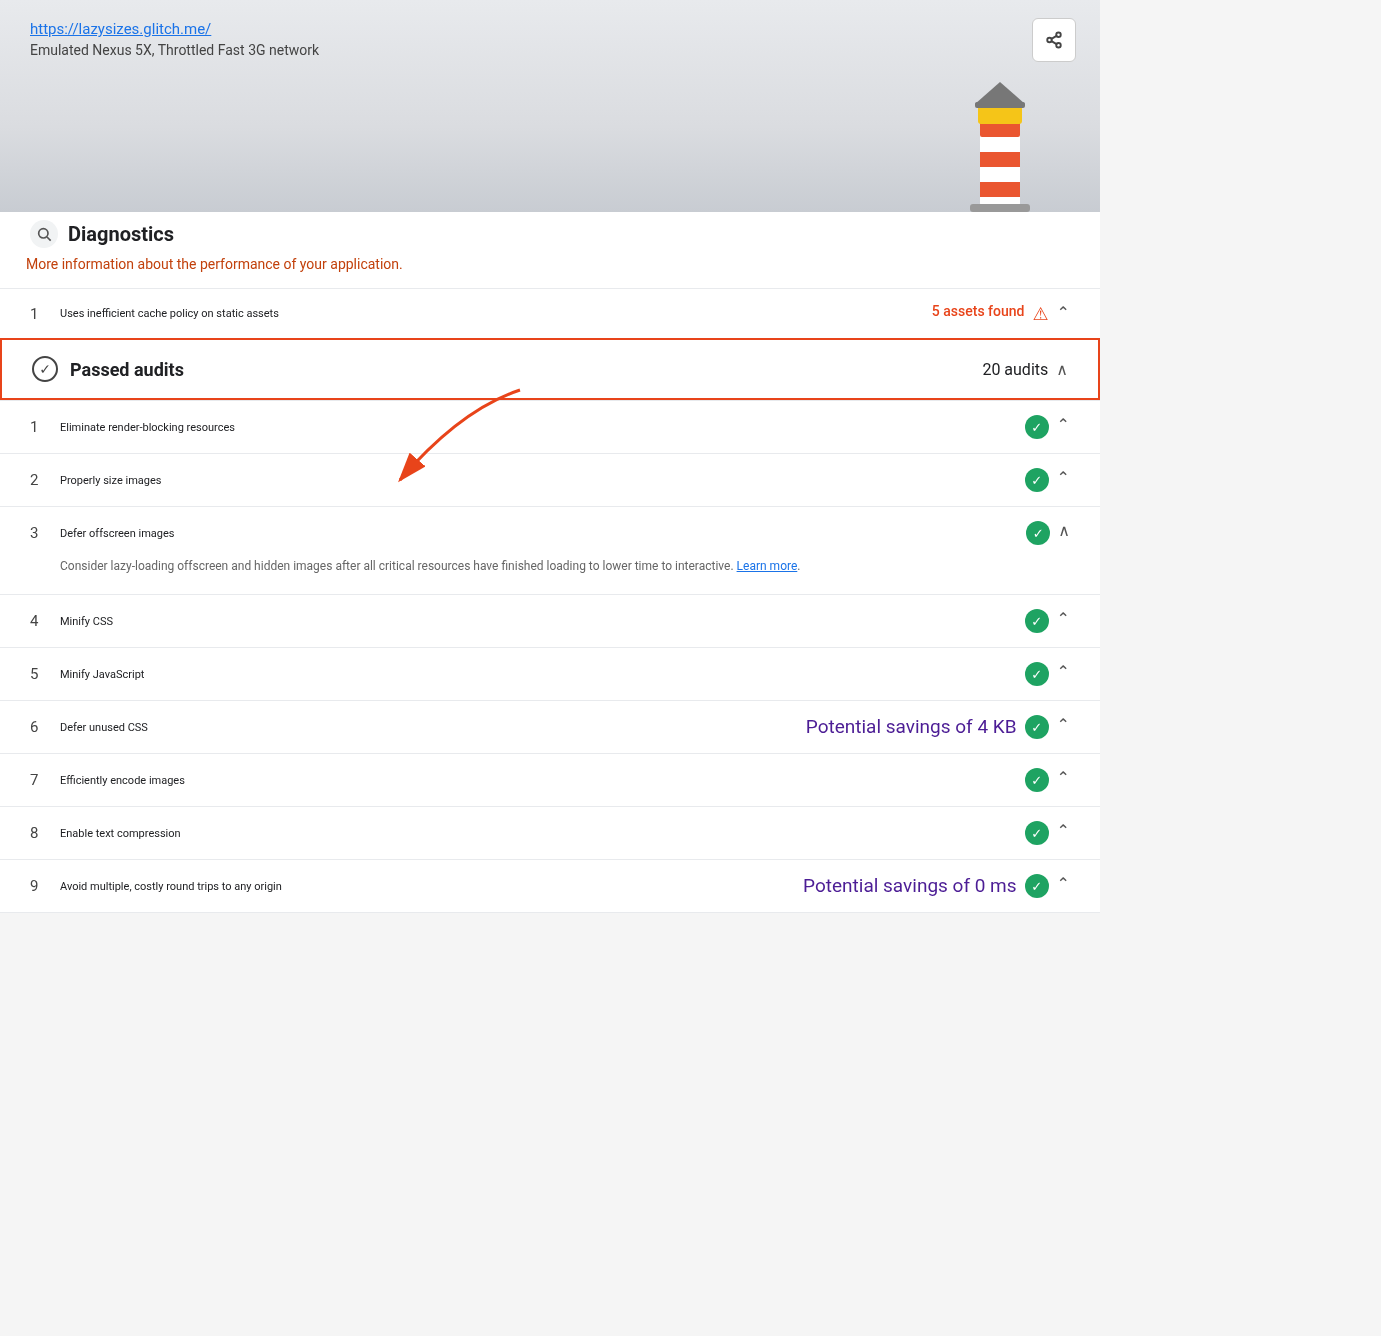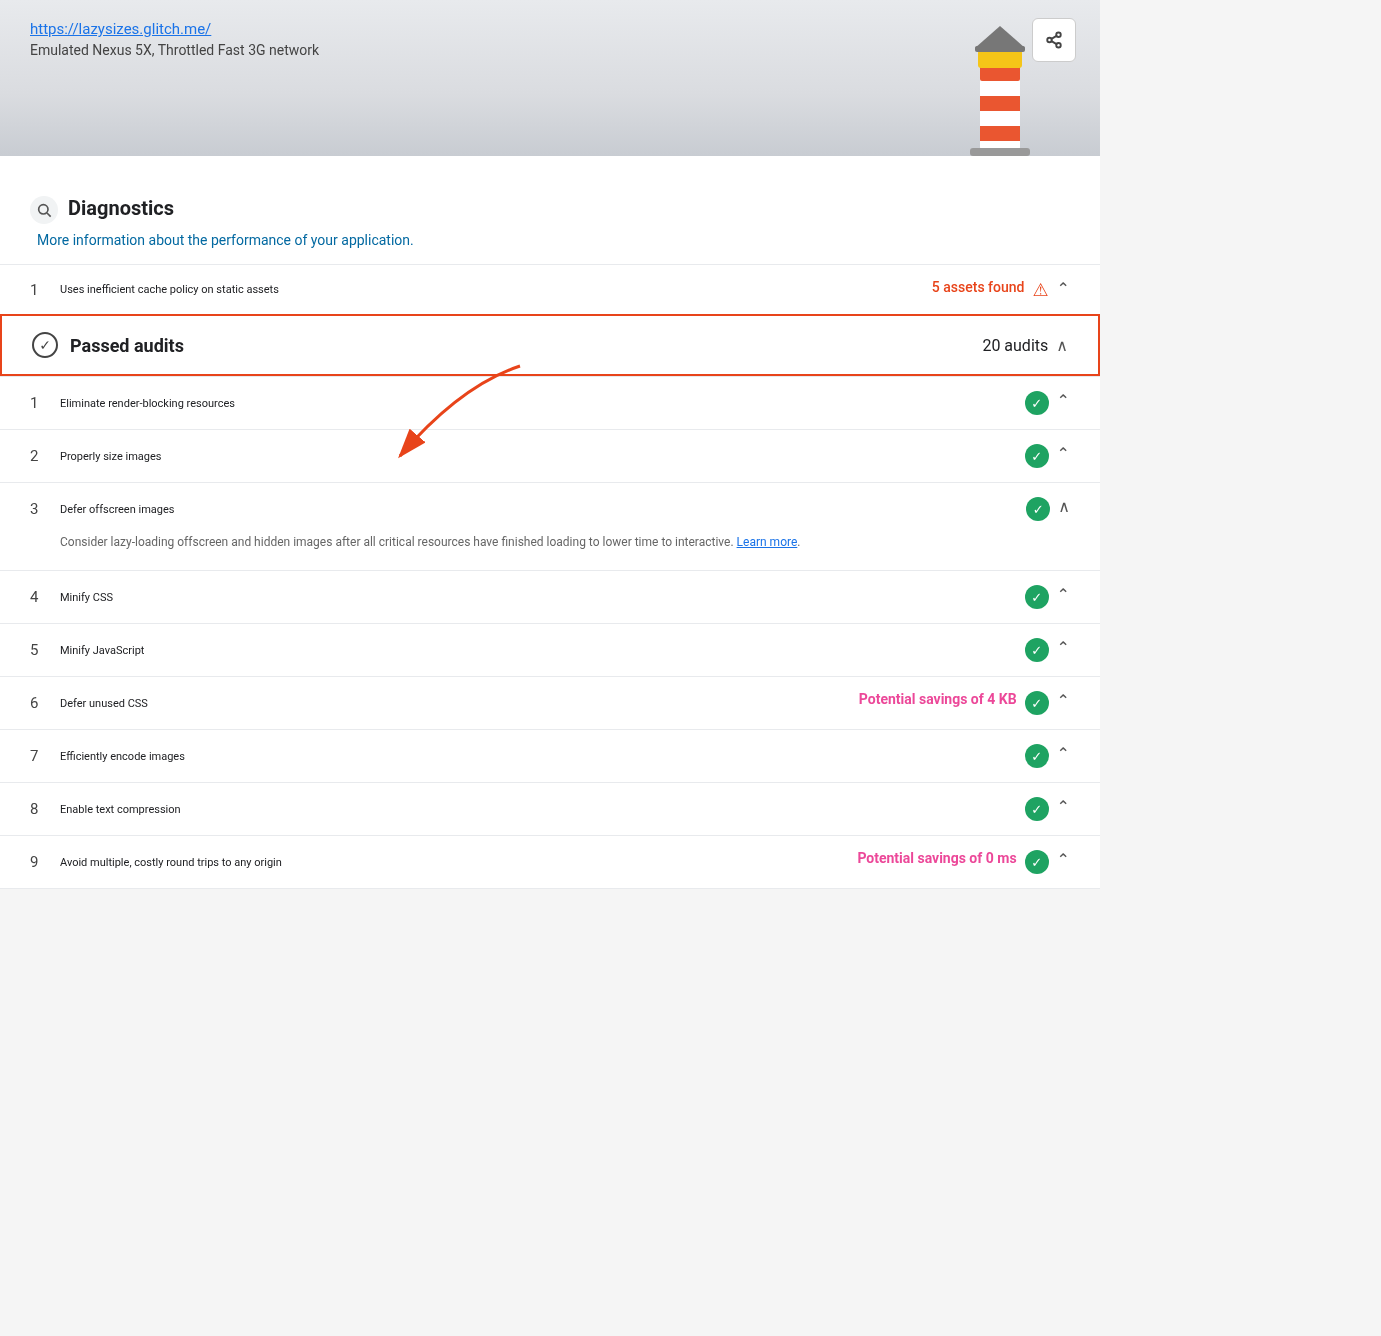--- a/index.html
+++ b/index.html
@@ -5,21 +5,21 @@
     * { box-sizing: border-box; margin: 0; padding: 0; }
     body {
       font-family: -apple-system, BlinkMacSystemFont, 'Segoe UI', Roboto, sans-serif;
       background: #f5f5f5;
       width: 1100px;
       min-height: 1336px;
     }
 
     .header-area {
       background: linear-gradient(180deg, #e8eaed 0%, #dadce0 60%, #c8ccd2 100%);
-      height: 156px;
+      height: 212px;
       position: relative;
       padding: 20px 30px;
       display: flex;
       flex-direction: column;
     }
 
     .header-url {
       font-size: 15px;
       color: #1a73e8;
       text-decoration: underline;
@@ -56,36 +56,36 @@
       width: 80px;
       height: 130px;
     }
 
     .main-content {
       background: white;
       padding: 0;
     }
 
     .diagnostics-header {
-      padding: 40px 30px 8px 30px;
-      display: flex;
+      padding: 8px 30px 8px 30px;
+      display: flex;
+      align-items: center;
       gap: 10px;
     }
 
     .diagnostics-title {
       font-size: 20px;
       font-weight: 700;
       color: #202124;
     }
 
     .diagnostics-subtitle {
-      padding: 0 30px 16px 20px;
+      padding: 0 30px 16px 26px;
       font-size: 14px;
-      color: #0369a1;
-      margin-left: 17px;
+      color: #c2410c;
     }
 
     .audit-item {
       display: flex;
       align-items: center;
       padding: 14px 30px;
       border-top: 1px solid #e8eaed;
       position: relative;
     }
 
@@ -205,23 +205,23 @@
       line-height: 1.6;
       width: 100%;
     }
 
     .audit-expanded-content a {
       color: #1a73e8;
       text-decoration: underline;
     }
 
     .savings-text {
-      font-size: 14px;
-      color: #ec4899;
-      font-weight: 700;
+      font-size: 19px;
+      color: #4c1d95;
+      font-weight: 400;
     }
 
     .search-icon-circle {
       width: 28px;
       height: 28px;
       background: #f1f3f4;
       border-radius: 50%;
       display: flex;
       align-items: center;
       justify-content: center;

